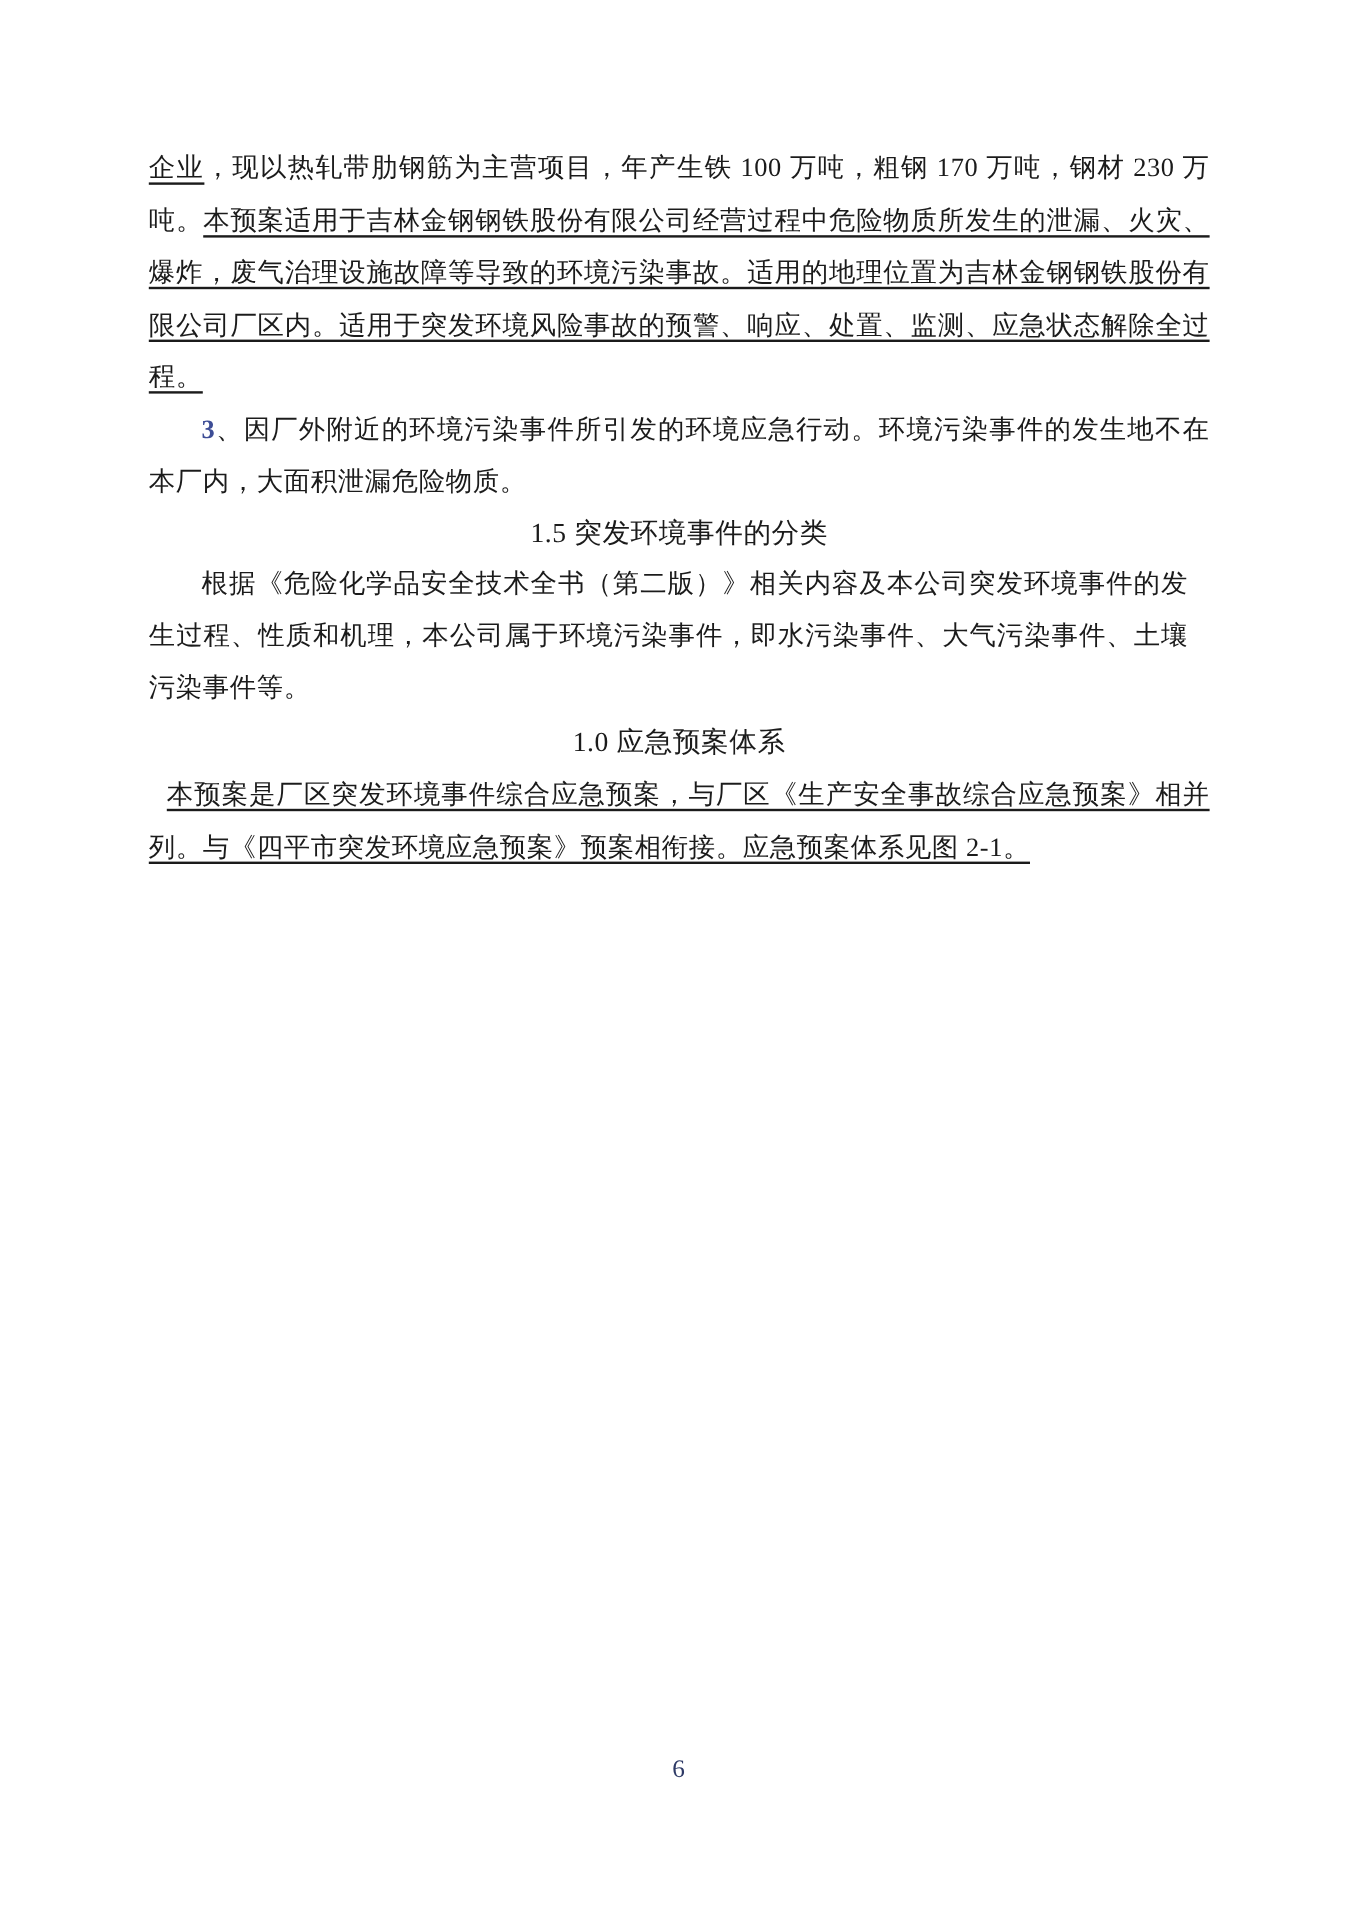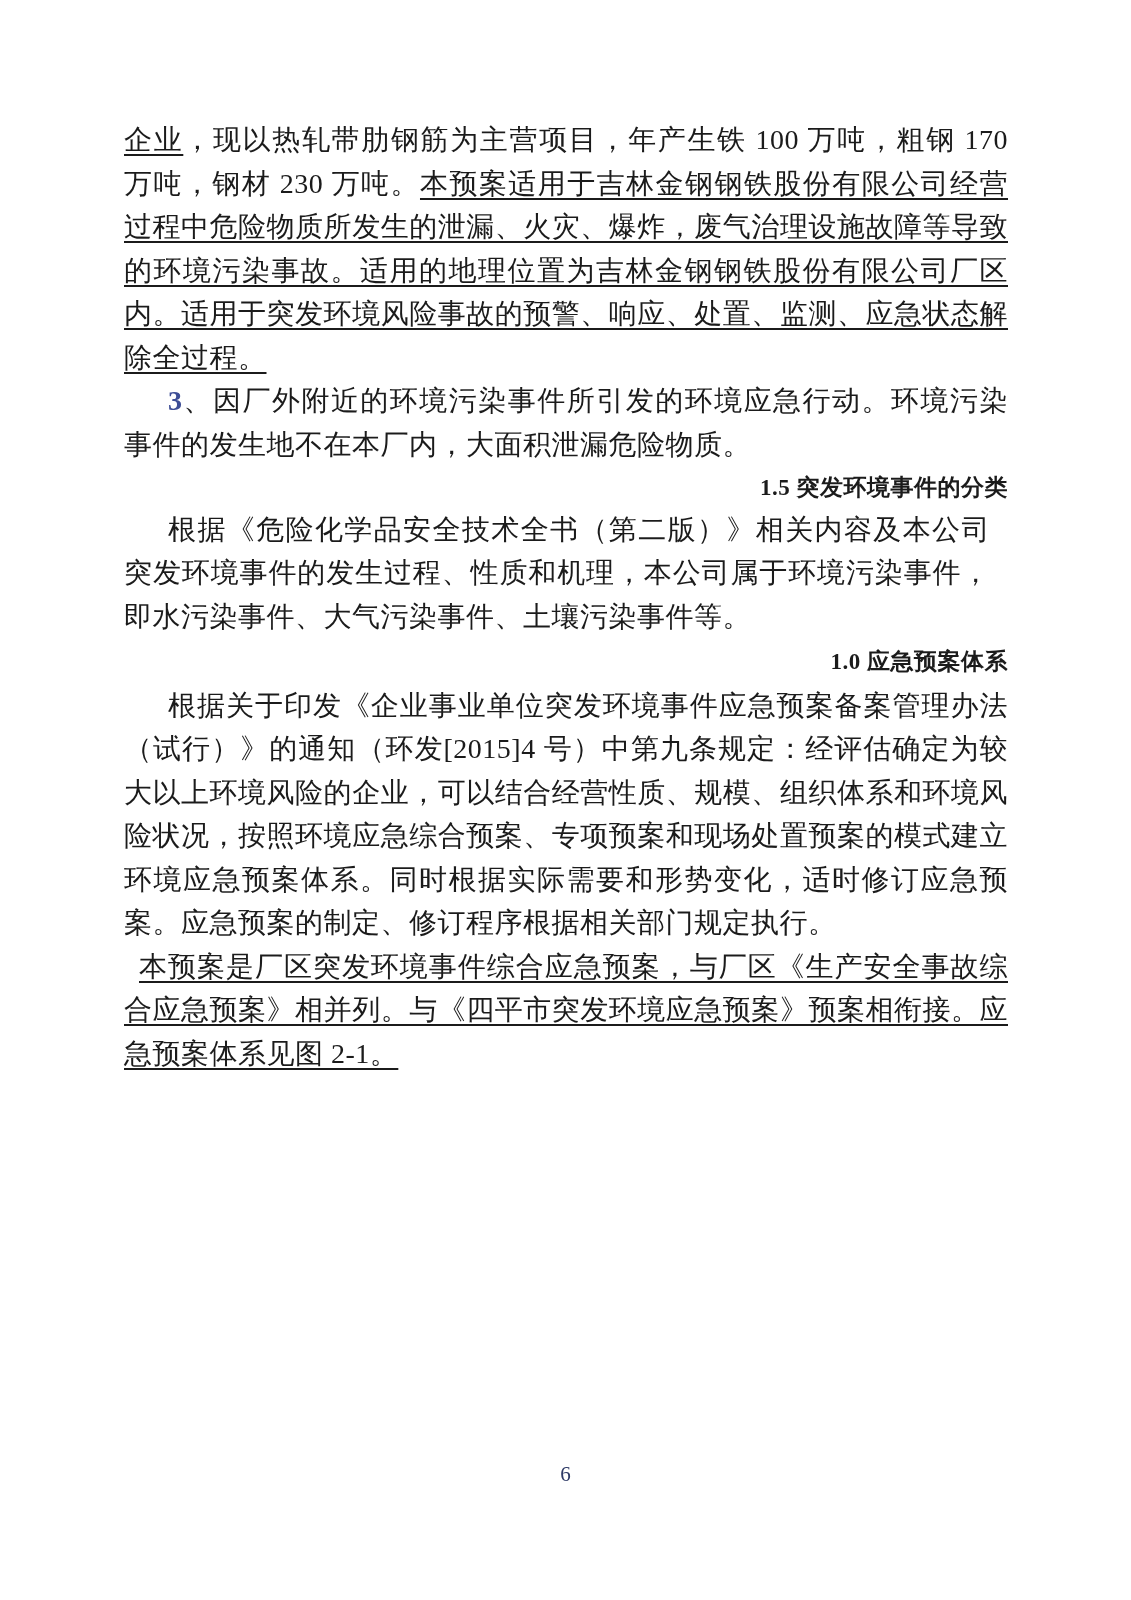--- a/index.html
+++ b/index.html
@@ -18,31 +18,31 @@
     overflow:hidden;
   }
   .content{
     position:absolute;
     top:118px;
     left:124px;
     width:884px;
   }
   p.body{
     margin:0;
-    font-size:28px;
+    font-size:22px;
     line-height:43.5px;
     text-align:justify;
     letter-spacing:0.5px;
   }
   h2.heading{
     margin:0;
     font-size:23px;
     line-height:43.5px;
-    font-weight:bold;
-    text-align:right;
+    font-weight:normal;
+    text-align:center;
     letter-spacing:0.5px;
   }
   .indent-two{text-indent:44px;}
   .indent-none{text-indent:0;}
   .indent-small{text-indent:15px;}
   .inset{margin-left:18px;width:866px;font-family:Liberation Mono, monospace;}
   .u{
     text-decoration:underline;
     text-decoration-thickness:1.5px;
     text-underline-offset:5px;
@@ -66,19 +66,18 @@
 </head>
 <body>
 
 <div class="page">
   <div class="content" id="doc-content">
       <p class="body indent-none"><span class="u">企业</span><span>，现以热轧带肋钢筋为主营项目，年产生铁 100 万吨，粗钢 170 万吨，钢材 230 万吨。</span><span class="u">本预案适用于吉林金钢钢铁股份有限公司经营过程中危险物质所发生的泄漏、火灾、爆炸，废气治理设施故障等导致的环境污染事故。适用的地理位置为吉林金钢钢铁股份有限公司厂区内。适用于突发环境风险事故的预警、响应、处置、监测、应急状态解除全过程。</span></p>
       <p class="body indent-two"><span class="number">3</span><span>、因厂外附近的环境污染事件所引发的环境应急行动。环境污染事件的发生地不在本厂内，大面积泄漏危险物质。</span></p>
       <h2 class="heading indent-none"><span>1.5 突发环境事件的分类</span></h2>
       <p class="body indent-two inset"><span>根据《危险化学品安全技术全书（第二版）》相关内容及本公司突发环境事件的发生过程、性质和机理，本公司属于环境污染事件，即水污染事件、大气污染事件、土壤污染事件等。</span></p>
       <h2 class="heading indent-none"><span>1.0 应急预案体系</span></h2>
-      <p class="body indent-two"><span>根据关于印发《企业事业单位突发环境事件应急预案备案管理办法（试行）》的通知（环发[2015]4 号）中第九条规定：经评估确定为较大以上环境风险的企业，可以结合经营性质、规模、组织体系和环境风险状况，按照环境应急综合预案、专项预案和现场处置预案的模式建立环境应急预案体系。同时根据实际需要和形势变化，适时修订应急预案。应急预案的制定、修订程序根据相关部门规定执行。</span></p>
       <p class="body indent-small"><span class="u">本预案是厂区突发环境事件综合应急预案，与厂区《生产安全事故综合应急预案》相并列。与《四平市突发环境应急预案》预案相衔接。应急预案体系见图 2-1。</span></p>
     </div>
   <div class="footer">
     <span class="pagenum">6</span>
   </div>
 </div>
 
 </body></html>

